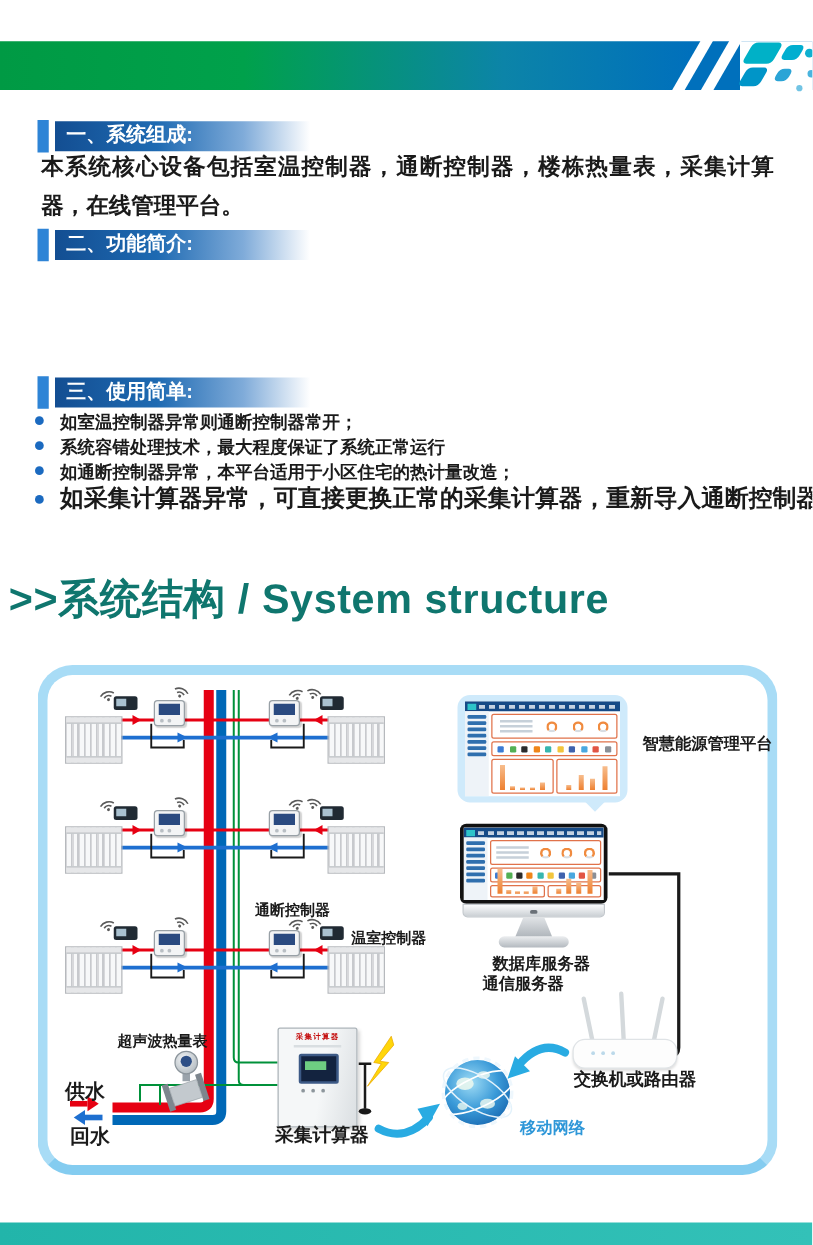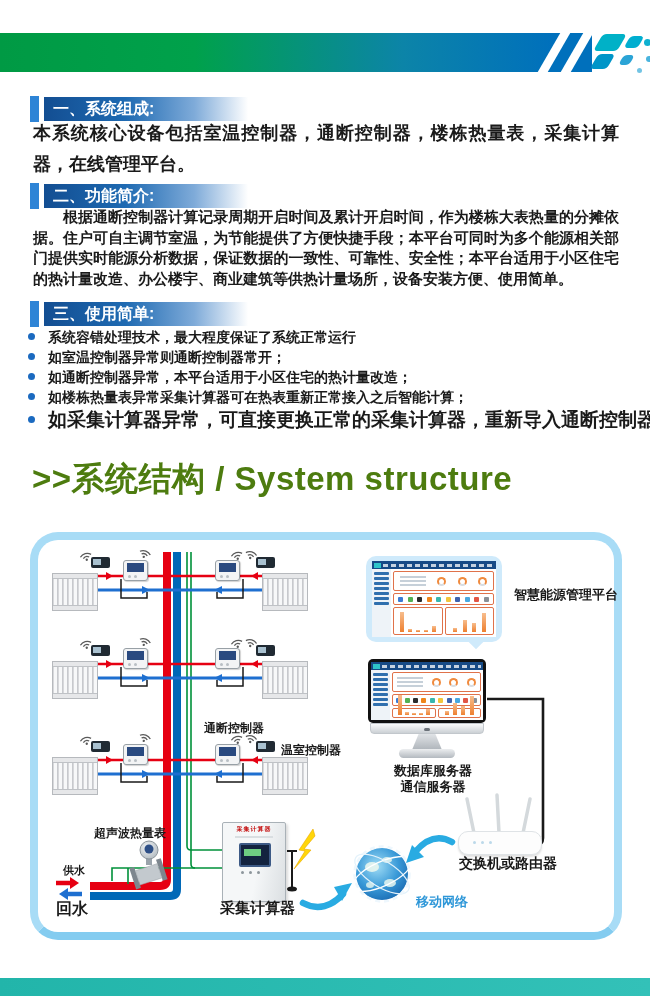--- a/index.html
+++ b/index.html
@@ -27,22 +27,22 @@
   .body-text{position:absolute;left:33px;width:586px;font-weight:bold;text-align:justify;}
   #body1{top:118px;font-size:18px;line-height:31px;}
   #body2{top:207px;font-size:15px;line-height:20.5px;text-indent:2em;}
 
   #bullets{position:absolute;left:48px;top:327px;width:576px;margin:0;padding:0;list-style:none;}
   #bullets li{position:relative;font-size:14px;line-height:20px;font-weight:bold;white-space:nowrap;}
   #bullets li.big{font-size:19px;line-height:26px;}
   #bullets li::before{content:"";position:absolute;left:-20px;top:6px;width:7px;height:7px;border-radius:50%;background:#1b6ac0;}
   #bullets li.big::before{top:9px;}
 
-  #structure-heading{position:absolute;left:32px;top:457px;font-size:33px;font-weight:bold;
-    color:#4d7c0f;letter-spacing:.5px;white-space:nowrap;}
+  #structure-heading{position:absolute;left:7px;top:457px;font-size:33px;font-weight:bold;
+    color:#0f766e;letter-spacing:.5px;white-space:nowrap;}
 
   
   #panel{position:absolute;left:30px;top:532px;width:592px;height:408px;box-sizing:border-box;
     border:8px solid #a8dcf6;border-bottom-color:#84ccf0;border-radius:28px;background:#fff;}
   #wires{position:absolute;left:0;top:0;width:650px;height:996px;pointer-events:none;}
 
   
   .radiator{position:absolute;width:46px;height:38px;border:1px solid #b6b9bd;box-sizing:border-box;
     background:repeating-linear-gradient(90deg,#d7d8db 0 1px,#f7f8f9 1px 4px,#c7c9cd 4px 5px);}
   .radiator::before,.radiator::after{content:"";position:absolute;left:0;right:0;height:4px;background:#e6e7e9;border-bottom:1px solid #bfc2c6;}
@@ -95,27 +95,27 @@
   .db-chart i{width:4px;background:linear-gradient(#f7bd8d,#ee8030);}
 
   
   #router-body{position:absolute;left:458px;top:831px;width:82px;height:22px;background:#fdfdfd;border:1px solid #dfe3e6;border-radius:10px;box-shadow:0 2px 2px rgba(0,0,0,.12);}
   #router-body i{position:absolute;top:9px;width:3px;height:3px;border-radius:50%;background:#bcd9ea;}
 
   
   .lab{position:absolute;font-weight:bold;color:#1a1a1a;white-space:nowrap;}
   #lab-platform{left:514px;top:586px;font-size:13px;}
   #lab-db{left:386px;top:762px;width:94px;text-align:center;font-size:13px;}
-  #lab-comm{left:386px;top:778px;width:94px;text-align:center;font-size:13px;}
+  #lab-comm{left:386px;top:778px;width:94px;font-size:13px;}
   #lab-router{left:459px;top:855px;font-size:14px;}
   #lab-mobile{left:416px;top:893px;font-size:13px;color:#2e97d8;}
   #lab-onoff{left:204px;top:720px;font-size:12px;}
   #lab-room{left:281px;top:742px;font-size:12px;}
   #lab-meter{left:94px;top:825px;font-size:12px;}
-  #lab-supply{left:63px;top:863px;font-size:11px;}
+  #lab-supply{left:52px;top:863px;font-size:16px;}
   #lab-return{left:56px;top:899px;font-size:16px;}
   #lab-collector{left:220px;top:899px;font-size:15px;}
 
   #footer-bar{position:absolute;left:0;top:978px;width:650px;height:18px;
     background:linear-gradient(90deg,#22b5aa,#33c1b8);}
 </style>
 </head>
 <body>
 
 <div id="page">
@@ -135,31 +135,29 @@
   <div class="sec" style="top:96px;">
     <div class="sec-accent"></div>
     <div class="sec-bar">一、系统组成:</div>
   </div>
   <div id="body1" class="body-text">本系统核心设备包括室温控制器，通断控制器，楼栋热量表，采集计算器，在线管理平台。</div>
 
   <div class="sec" style="top:183px;">
     <div class="sec-accent"></div>
     <div class="sec-bar">二、功能简介:</div>
   </div>
-  <div id="body2" class="body-text">根据通断控制器计算记录周期开启时间及累计开启时间，作为楼栋大表热量的分摊依据。住户可自主调节室温，为节能提供了方便快捷手段；本平台可同时为多个能源相关部门提供实时能源分析数据，保证数据的一致性、可靠性、安全性；本平台适用于小区住宅的热计量改造、办公楼宇、商业建筑等供热计量场所，设备安装方便、使用简单。</div>
 
   <div class="sec" style="top:301px;">
     <div class="sec-accent"></div>
     <div class="sec-bar">三、使用简单:</div>
   </div>
   <ul id="bullets">
+      <li>如室温控制器异常则通断控制器常开；</li>
       <li>系统容错处理技术，最大程度保证了系统正常运行</li>
-      <li>如室温控制器异常则通断控制器常开；</li>
       <li>如通断控制器异常，本平台适用于小区住宅的热计量改造；</li>
-      <li>如楼栋热量表异常采集计算器可在热表重新正常接入之后智能计算；</li>
       <li class="big">如采集计算器异常，可直接更换正常的采集计算器，重新导入通断控制器</li>
     </ul>
 
   <div id="structure-heading">&gt;&gt;系统结构 / System structure</div>
 
   <div id="panel"></div>
 
   <svg id="wires" viewBox="0 0 650 996">
     <defs>
       <g id="wifi" stroke="#5a5a5a" fill="none" stroke-width="1.3">

